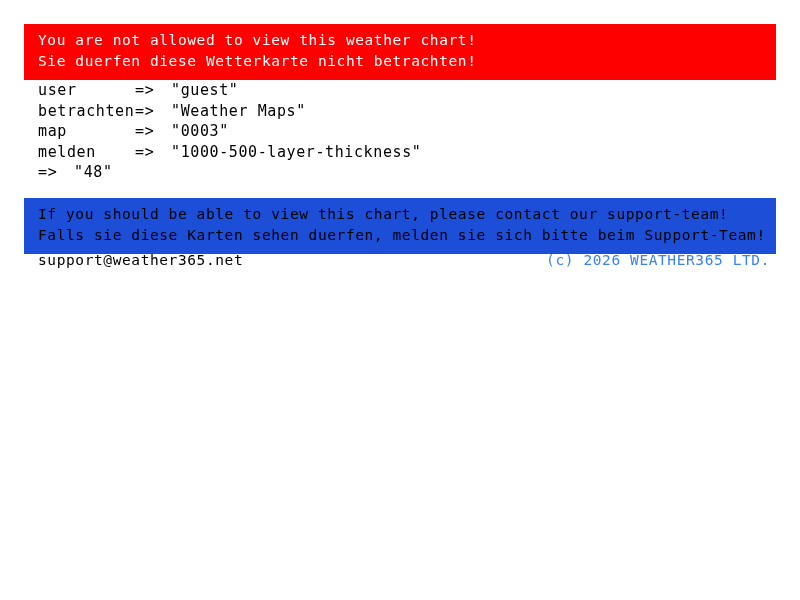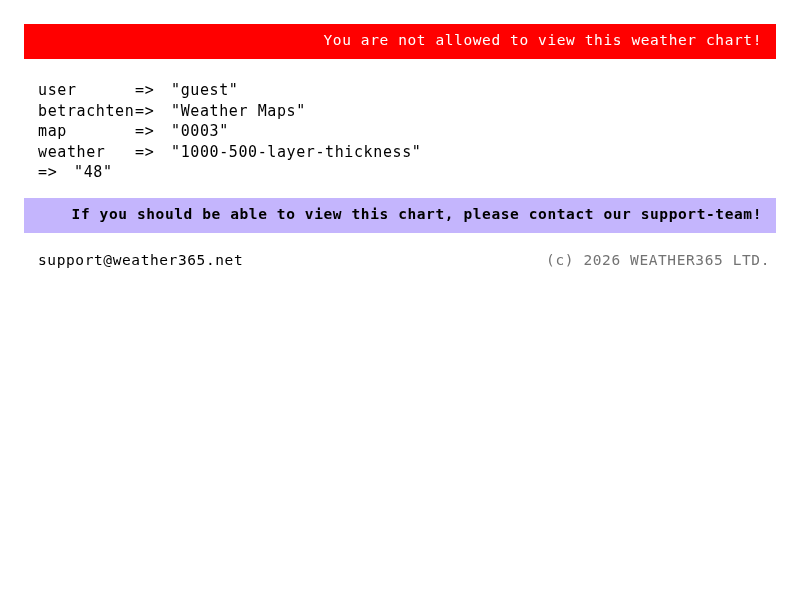--- a/index.html
+++ b/index.html
@@ -25,29 +25,27 @@
     width: 752px;
     box-sizing: border-box;
     padding: 6px 14px 8px 14px;
   }
   .banner-error {
     top: 24px;
     background: #ff0000;
   }
   .banner-ok {
     top: 198px;
-    background: #c4b5fd;
-    font-weight: bold;
+    background: #1d4ed8;
   }
   .banner-line {
     font-size: 14.5px;
     line-height: 21px;
     letter-spacing: 0.6px;
     white-space: pre;
-    text-align: right;
   }
   .banner-error .banner-line {
     color: #ffffff;
   }
   .banner-ok .banner-line {
     color: #000000;
   }
   .params {
     position: absolute;
     left: 38px;
@@ -85,30 +83,31 @@
     font-size: 14.5px;
     line-height: 20px;
     letter-spacing: 0.6px;
     white-space: pre;
   }
   .footer-contact {
     color: #000000;
     text-decoration: none;
   }
   .footer-copyright {
-    color: #737373;
+    color: #3b82f6;
   }
 </style>
 </head>
 <body>
 
 <div class="page">
 
   <div class="banner banner-error">
     <div class="banner-line">You are not allowed to view this weather chart!</div>
+    <div class="banner-line">Sie duerfen diese Wetterkarte nicht betrachten!</div>
   </div>
 
   <div class="params">
 
     <div class="param-row">
       <span class="param-key">user</span>
       <span class="param-arrow">=&gt;</span>
       <span class="param-val">"guest"</span>
     </div>
 
@@ -118,34 +117,35 @@
       <span class="param-val">"Weather Maps"</span>
     </div>
 
     <div class="param-row">
       <span class="param-key">map</span>
       <span class="param-arrow">=&gt;</span>
       <span class="param-val">"0003"</span>
     </div>
 
     <div class="param-row">
-      <span class="param-key">weather</span>
+      <span class="param-key">melden</span>
       <span class="param-arrow">=&gt;</span>
       <span class="param-val">"1000-500-layer-thickness"</span>
     </div>
 
     <div class="param-row">
       <span class="param-arrow">=&gt;</span>
       <span class="param-val">"48"</span>
     </div>
 
   </div>
 
   <div class="banner banner-ok">
     <div class="banner-line">If you should be able to view this chart, please contact our support-team!</div>
+    <div class="banner-line">Falls sie diese Karten sehen duerfen, melden sie sich bitte beim Support-Team!</div>
   </div>
 
   <div class="footer">
     <a class="footer-contact" href="#">support@weather365.net</a>
     <span class="footer-copyright">(c) 2026 WEATHER365 LTD.</span>
   </div>
 
 </div>
 
 </body></html>

